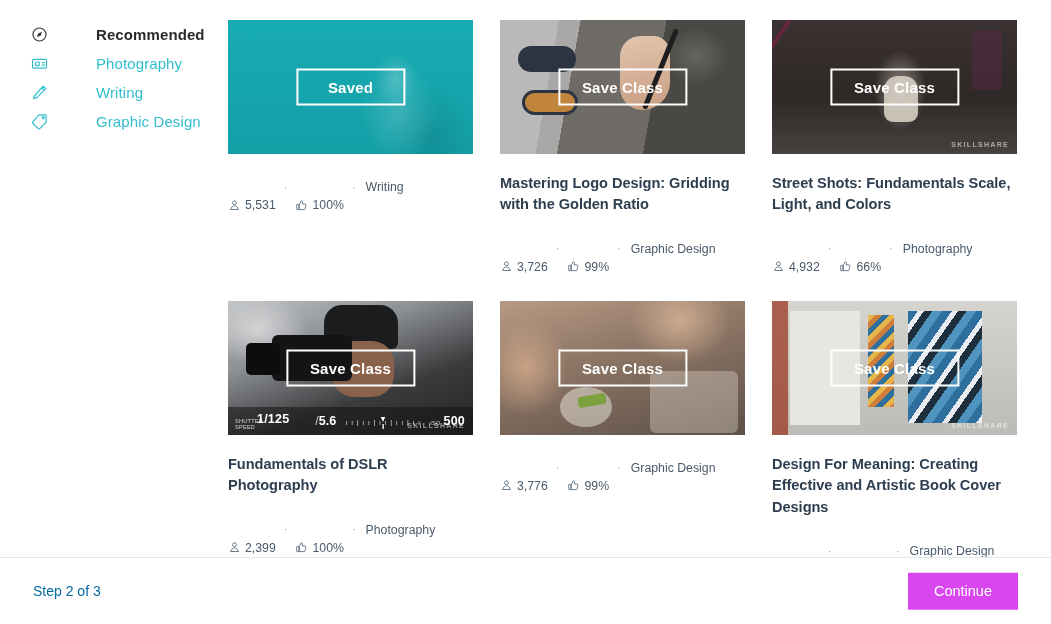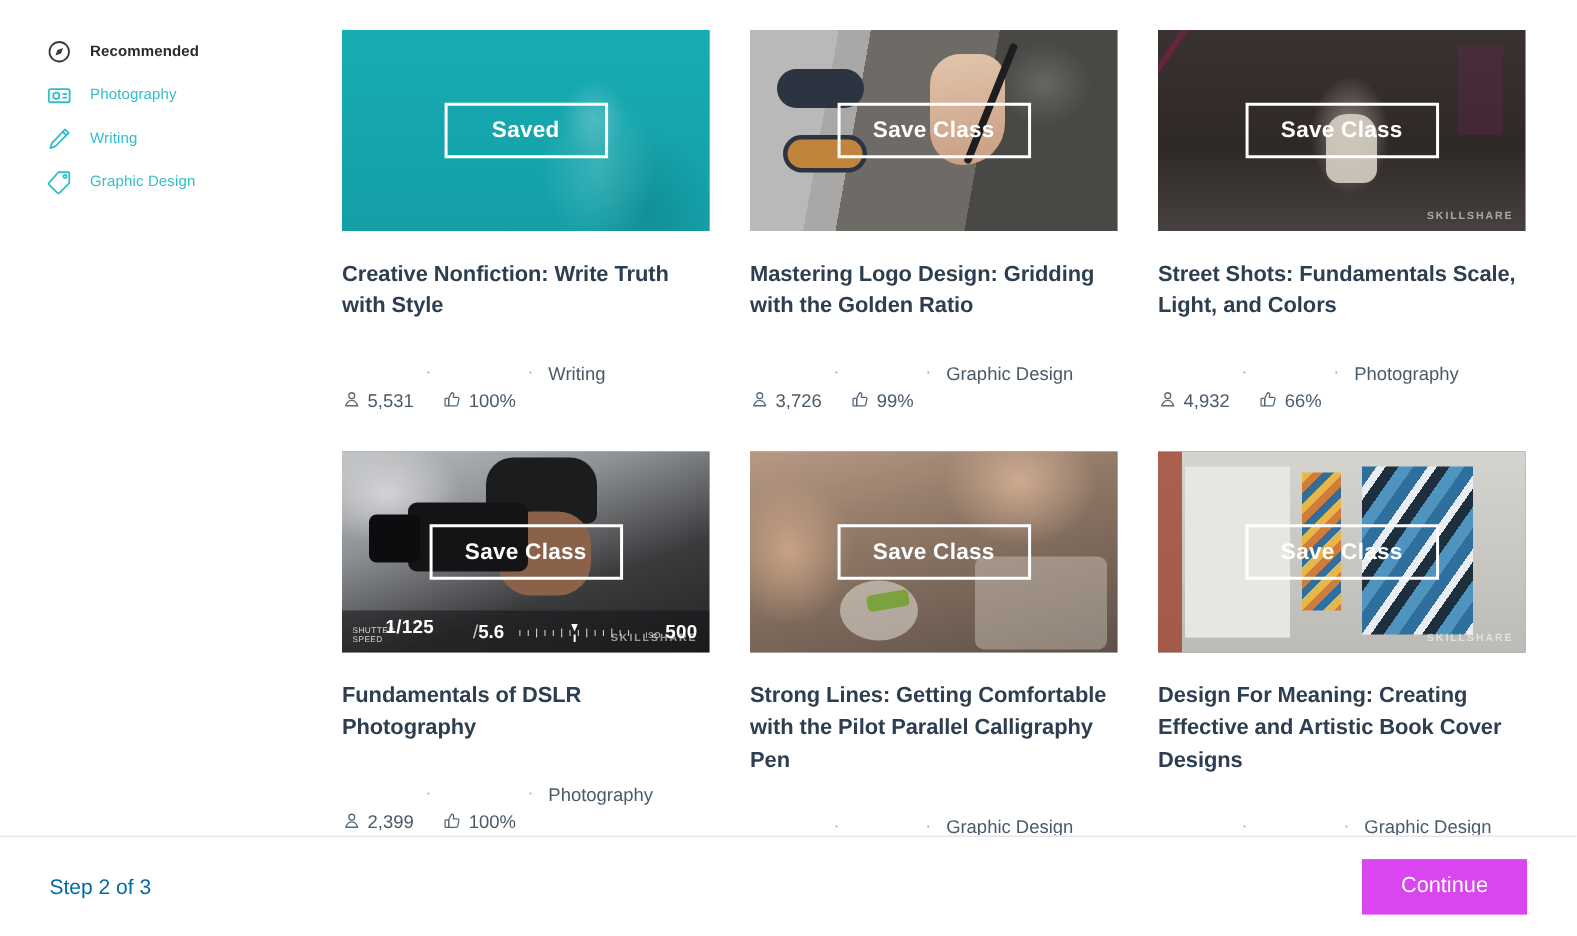--- a/index.html
+++ b/index.html
@@ -44,24 +44,25 @@
     gap: 12px;
     cursor: pointer;
   }
   .nav-icon {
     width: 18px; height: 18px;
     display: flex; align-items: center; justify-content: center;
     flex: 0 0 18px;
   }
   .nav-icon svg { display: block; }
   .nav-label {
-    font-size: 10px;
+    font-size: 15px;
     color: #31BECC;
     letter-spacing: 0.1px;
     white-space: nowrap;
+    margin-left: 36px;
   }
   .nav-item.active .nav-label {
     color: #2b2b2b;
     font-weight: bold;
   }
 
   
   .grid {
     position: absolute;
     left: 228px; top: 20px;
@@ -260,21 +261,20 @@
 
       <article class="card">
         <div class="thumb saved">
           <div class="art" style="background:
                  radial-gradient(ellipse 55px 72px at 171px 92px, rgba(255,255,255,0.16), rgba(255,255,255,0) 70%),
                  radial-gradient(ellipse 30px 36px at 168px 58px, rgba(255,255,255,0.20), rgba(255,255,255,0) 72%),
                  radial-gradient(ellipse 62px 80px at 205px 120px, rgba(0,0,0,0.10), rgba(0,0,0,0) 70%),
                  linear-gradient(180deg,#17ACB3 0%,#149FA7 100%);"></div>
           <button class="save-btn">Saved</button>
         </div>
-        <h3 class="card-title">Creative Nonfiction: Write Truth with Style</h3>
         <div class="card-meta">
           <span class="meta-chunk">
             <span>
               <svg width="13" height="13" viewBox="0 0 24 24" fill="none" stroke="#566a7c" stroke-width="1.6" stroke-linejoin="round">
                 <path d="M12 3.4 a3.6 3.6 0 0 1 3.6 3.6 a3.6 3.6 0 0 1 -3.6 3.6 a3.6 3.6 0 0 1 -3.6 -3.6 a3.6 3.6 0 0 1 3.6 -3.6 Z"></path>
                 <path d="M4.6 19.4 c1.6 -4.4 4.2 -6.6 7.4 -6.6 s5.8 2.2 7.4 6.6 Z"></path>
               </svg>
             </span>
             <span>5,531</span>
           </span>
@@ -442,21 +442,20 @@
         <div class="thumb">
           <div class="art" style="background:
                  radial-gradient(ellipse 70px 60px at 180px 20px, rgba(214,178,150,0.85), rgba(214,178,150,0) 72%),
                  radial-gradient(ellipse 60px 70px at 26px 66px, rgba(206,166,136,0.9), rgba(206,166,136,0) 70%),
                  linear-gradient(165deg,#b89a84 0%, #8e7766 40%, #5e5048 100%);"></div>
           <div style="position:absolute;left:150px;top:70px;width:88px;height:62px;background:rgba(235,228,218,0.35);border-radius:6px;"></div>
           <div style="position:absolute;left:60px;top:86px;width:52px;height:40px;border-radius:50%;background:rgba(240,236,228,0.5);"></div>
           <div style="position:absolute;left:78px;top:94px;width:28px;height:11px;background:#7ba23f;border-radius:3px;transform:rotate(-10deg);"></div>
           <button class="save-btn">Save Class</button>
         </div>
-        <h3 class="card-title">Strong Lines: Getting Comfortable with the Pilot Parallel Calligraphy Pen</h3>
         <div class="card-meta">
           <span class="meta-chunk">
             <span>
               <svg width="13" height="13" viewBox="0 0 24 24" fill="none" stroke="#566a7c" stroke-width="1.6" stroke-linejoin="round">
                 <path d="M12 3.4 a3.6 3.6 0 0 1 3.6 3.6 a3.6 3.6 0 0 1 -3.6 3.6 a3.6 3.6 0 0 1 -3.6 -3.6 a3.6 3.6 0 0 1 3.6 -3.6 Z"></path>
                 <path d="M4.6 19.4 c1.6 -4.4 4.2 -6.6 7.4 -6.6 s5.8 2.2 7.4 6.6 Z"></path>
               </svg>
             </span>
             <span>3,776</span>
           </span>

